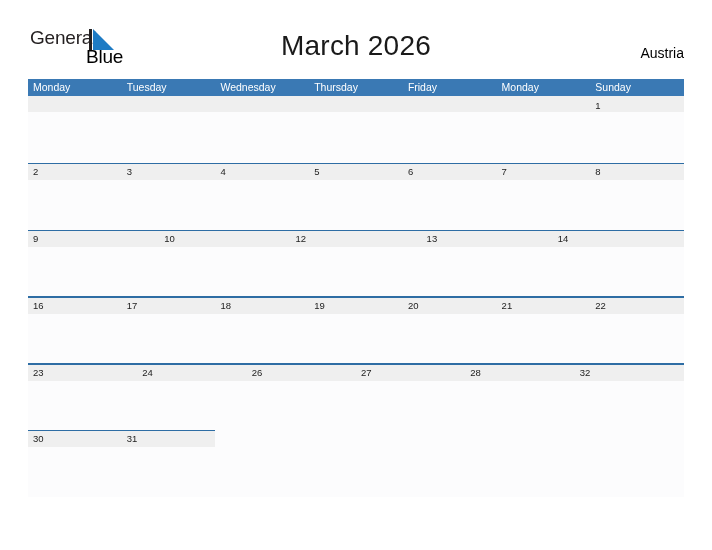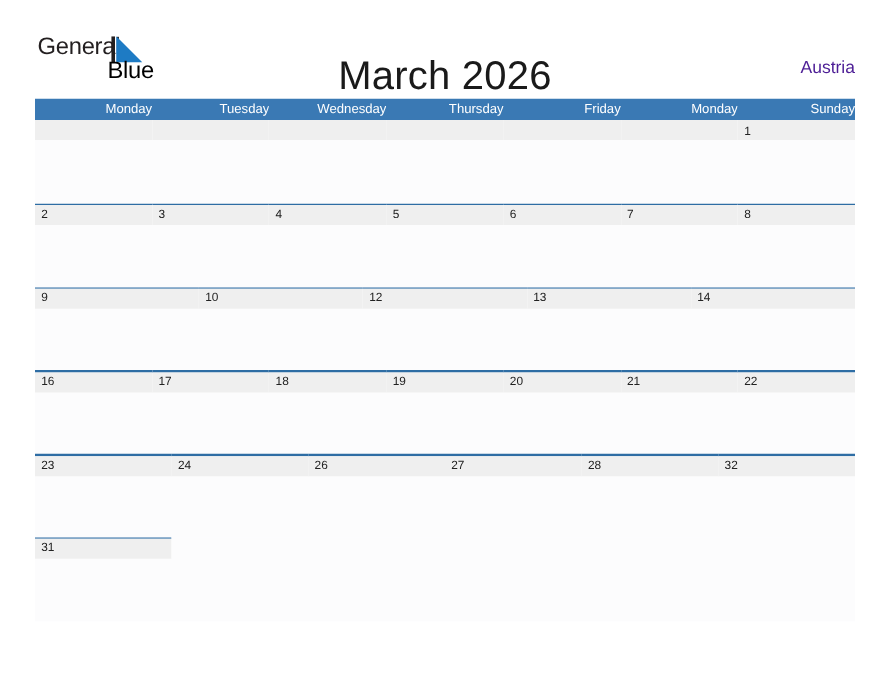--- a/index.html
+++ b/index.html
@@ -65,48 +65,46 @@
     color: #000000;
     letter-spacing: -0.2px;
   }
 
   .title {
     position: absolute;
     left: 0;
     right: 0;
     top: 30px;
     text-align: center;
-    font-size: 32px;
+    font-size: 28px;
     color: #1a1a1a;
     font-weight: normal;
     letter-spacing: 0.2px;
-    margin-top: 12px;
   }
 
   .country {
     position: absolute;
     right: 28px;
     top: 45px;
     font-size: 14px;
-    color: #4c1d95;
+    color: #000000;
   }
 
   
   .calendar {
     position: absolute;
     left: 28px;
     top: 79px;
     width: 656px;
   }
 
   .dow-row {
     display: flex;
     background: #3a79b4;
     height: 17px;
-    text-align: right;
   }
   .dow-cell {
     flex: 1 1 0;
     color: #ffffff;
     font-size: 10.5px;
     line-height: 17px;
     padding-left: 5px;
     box-sizing: border-box;
     white-space: nowrap;
     overflow: hidden;
@@ -358,20 +356,25 @@
               <div class="band"></div>
               <div class="day-num">32</div>
             </div>
           </div>
         </div>
         <div class="week-row">
           <div class="band-wrap">
             <div class="day-cell">
               <div class="rule"></div>
               <div class="band"></div>
+              <div class="day-num">30</div>
+            </div>
+            <div class="day-cell">
+              <div class="rule"></div>
+              <div class="band"></div>
               <div class="day-num">31</div>
             </div>
             <div class="day-cell empty-tail"></div>
             <div class="day-cell empty-tail"></div>
             <div class="day-cell empty-tail"></div>
             <div class="day-cell empty-tail"></div>
             <div class="day-cell empty-tail"></div>
           </div>
         </div>
       </div>

